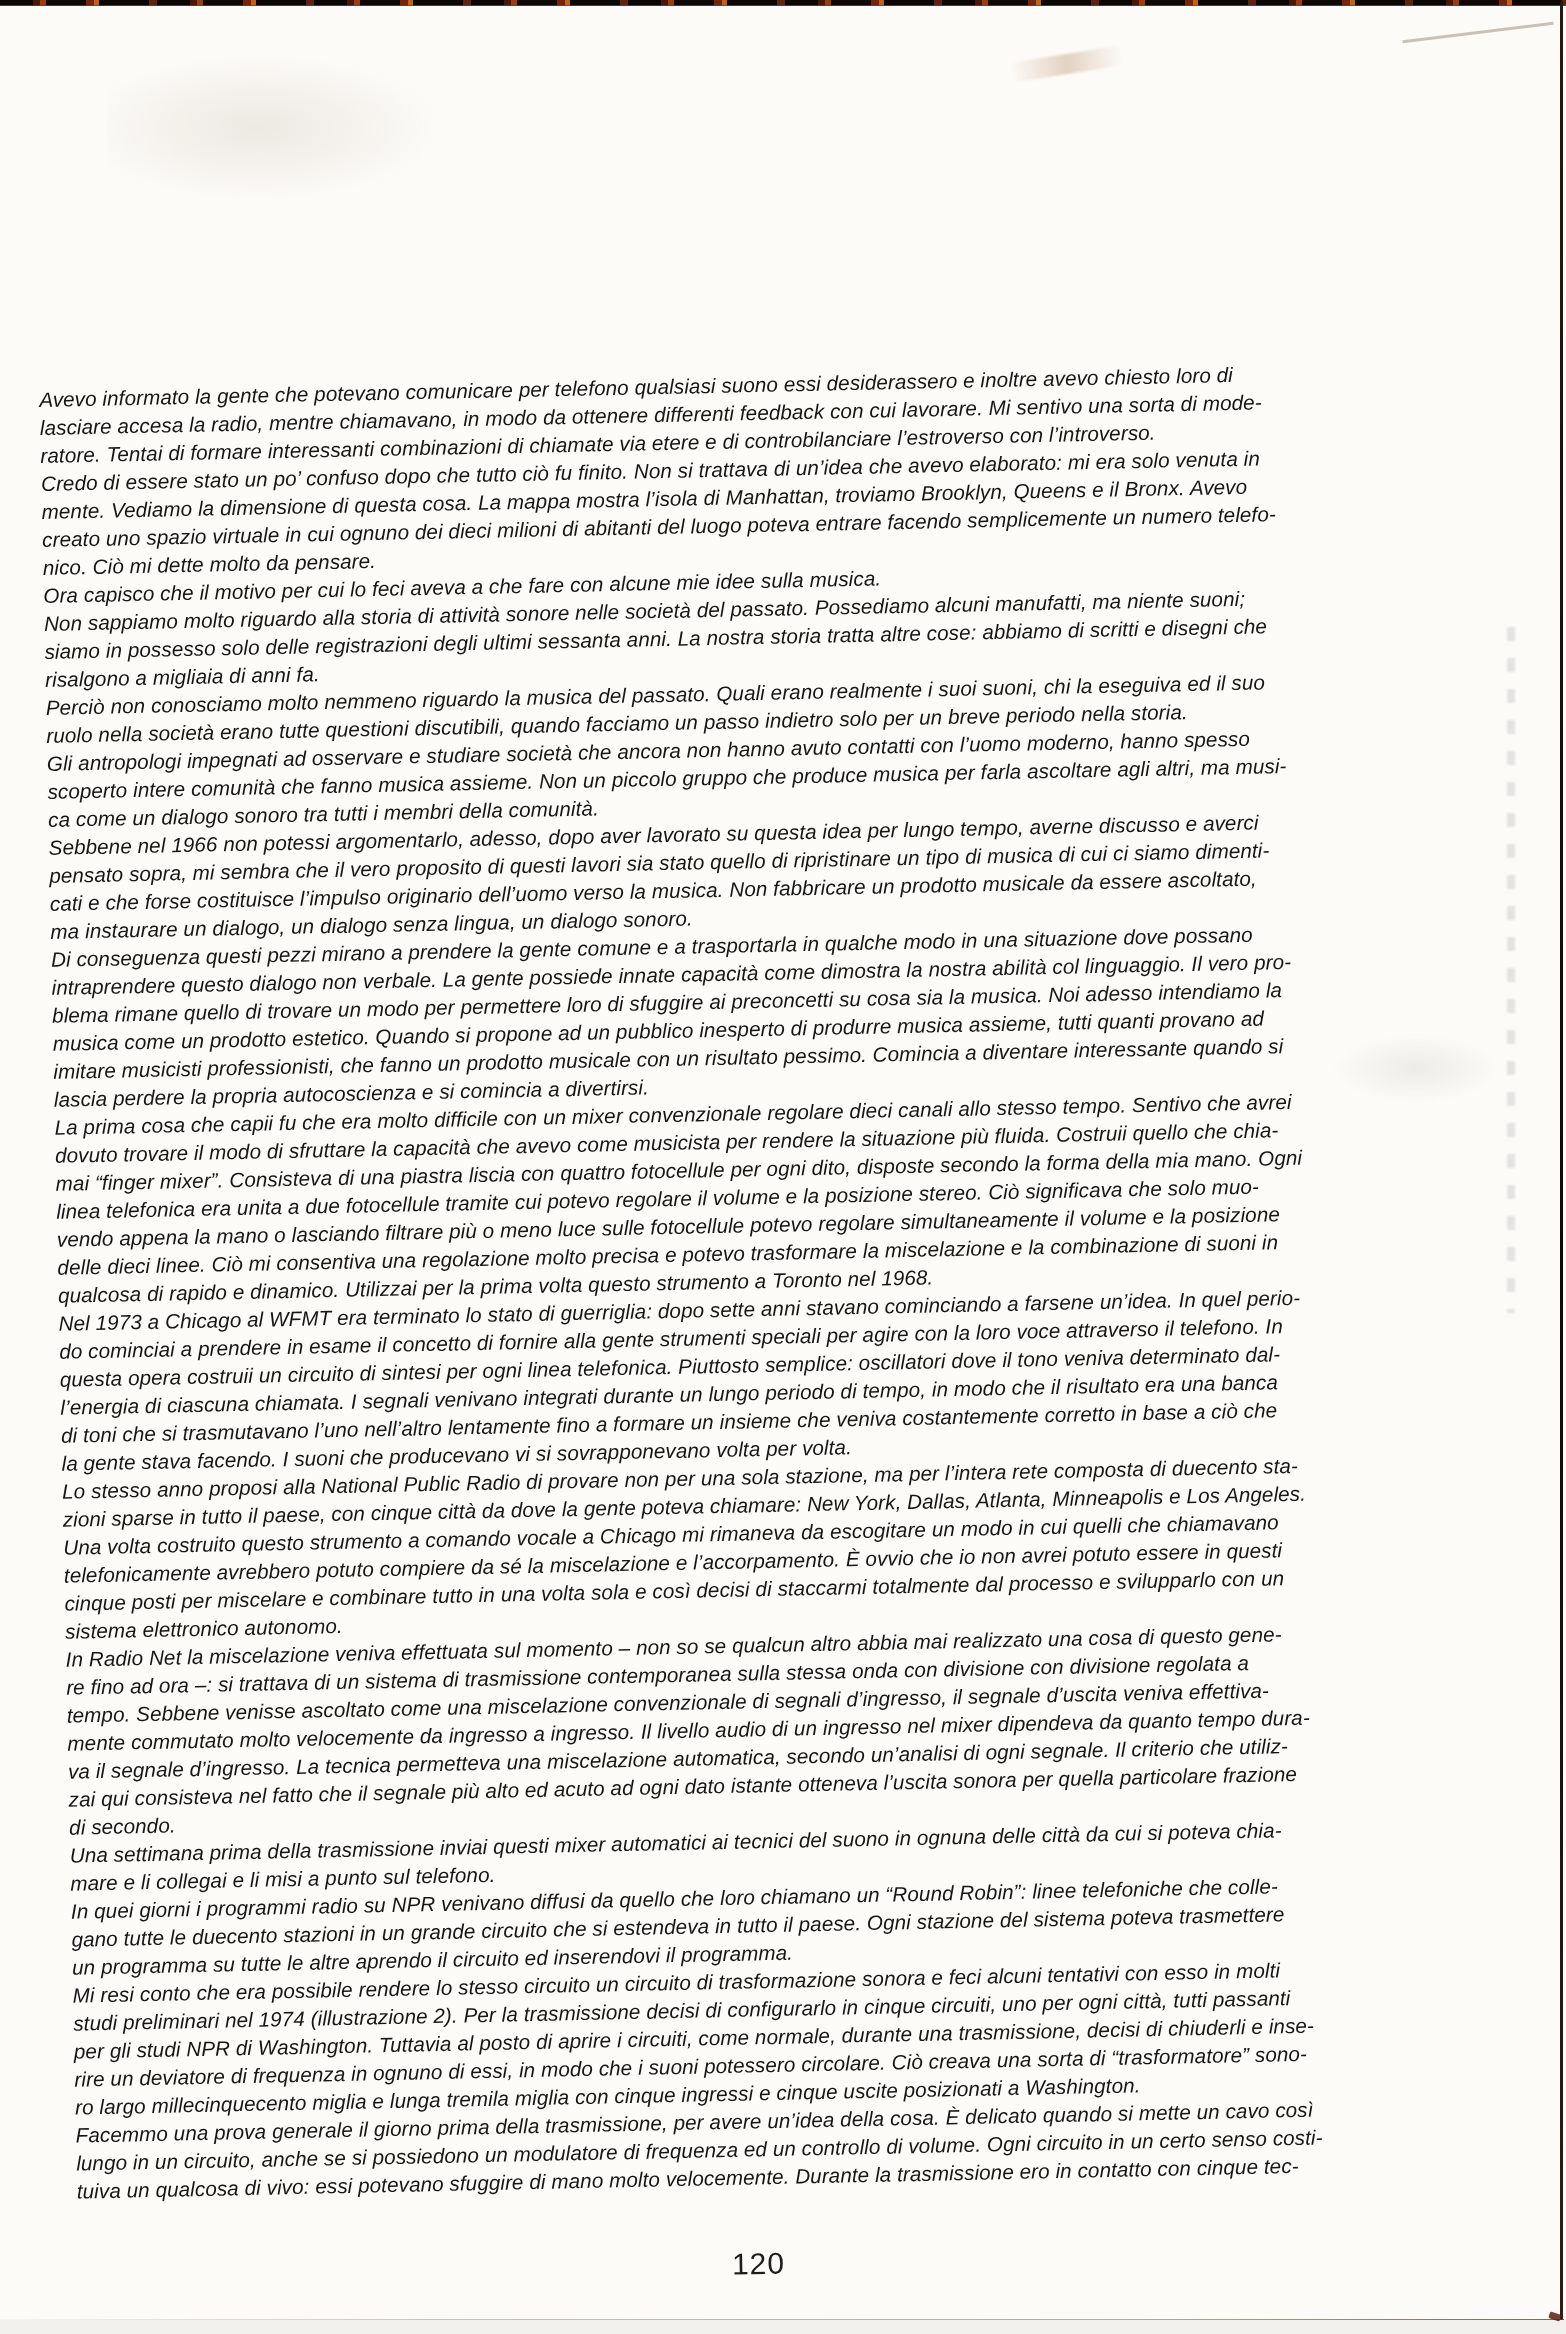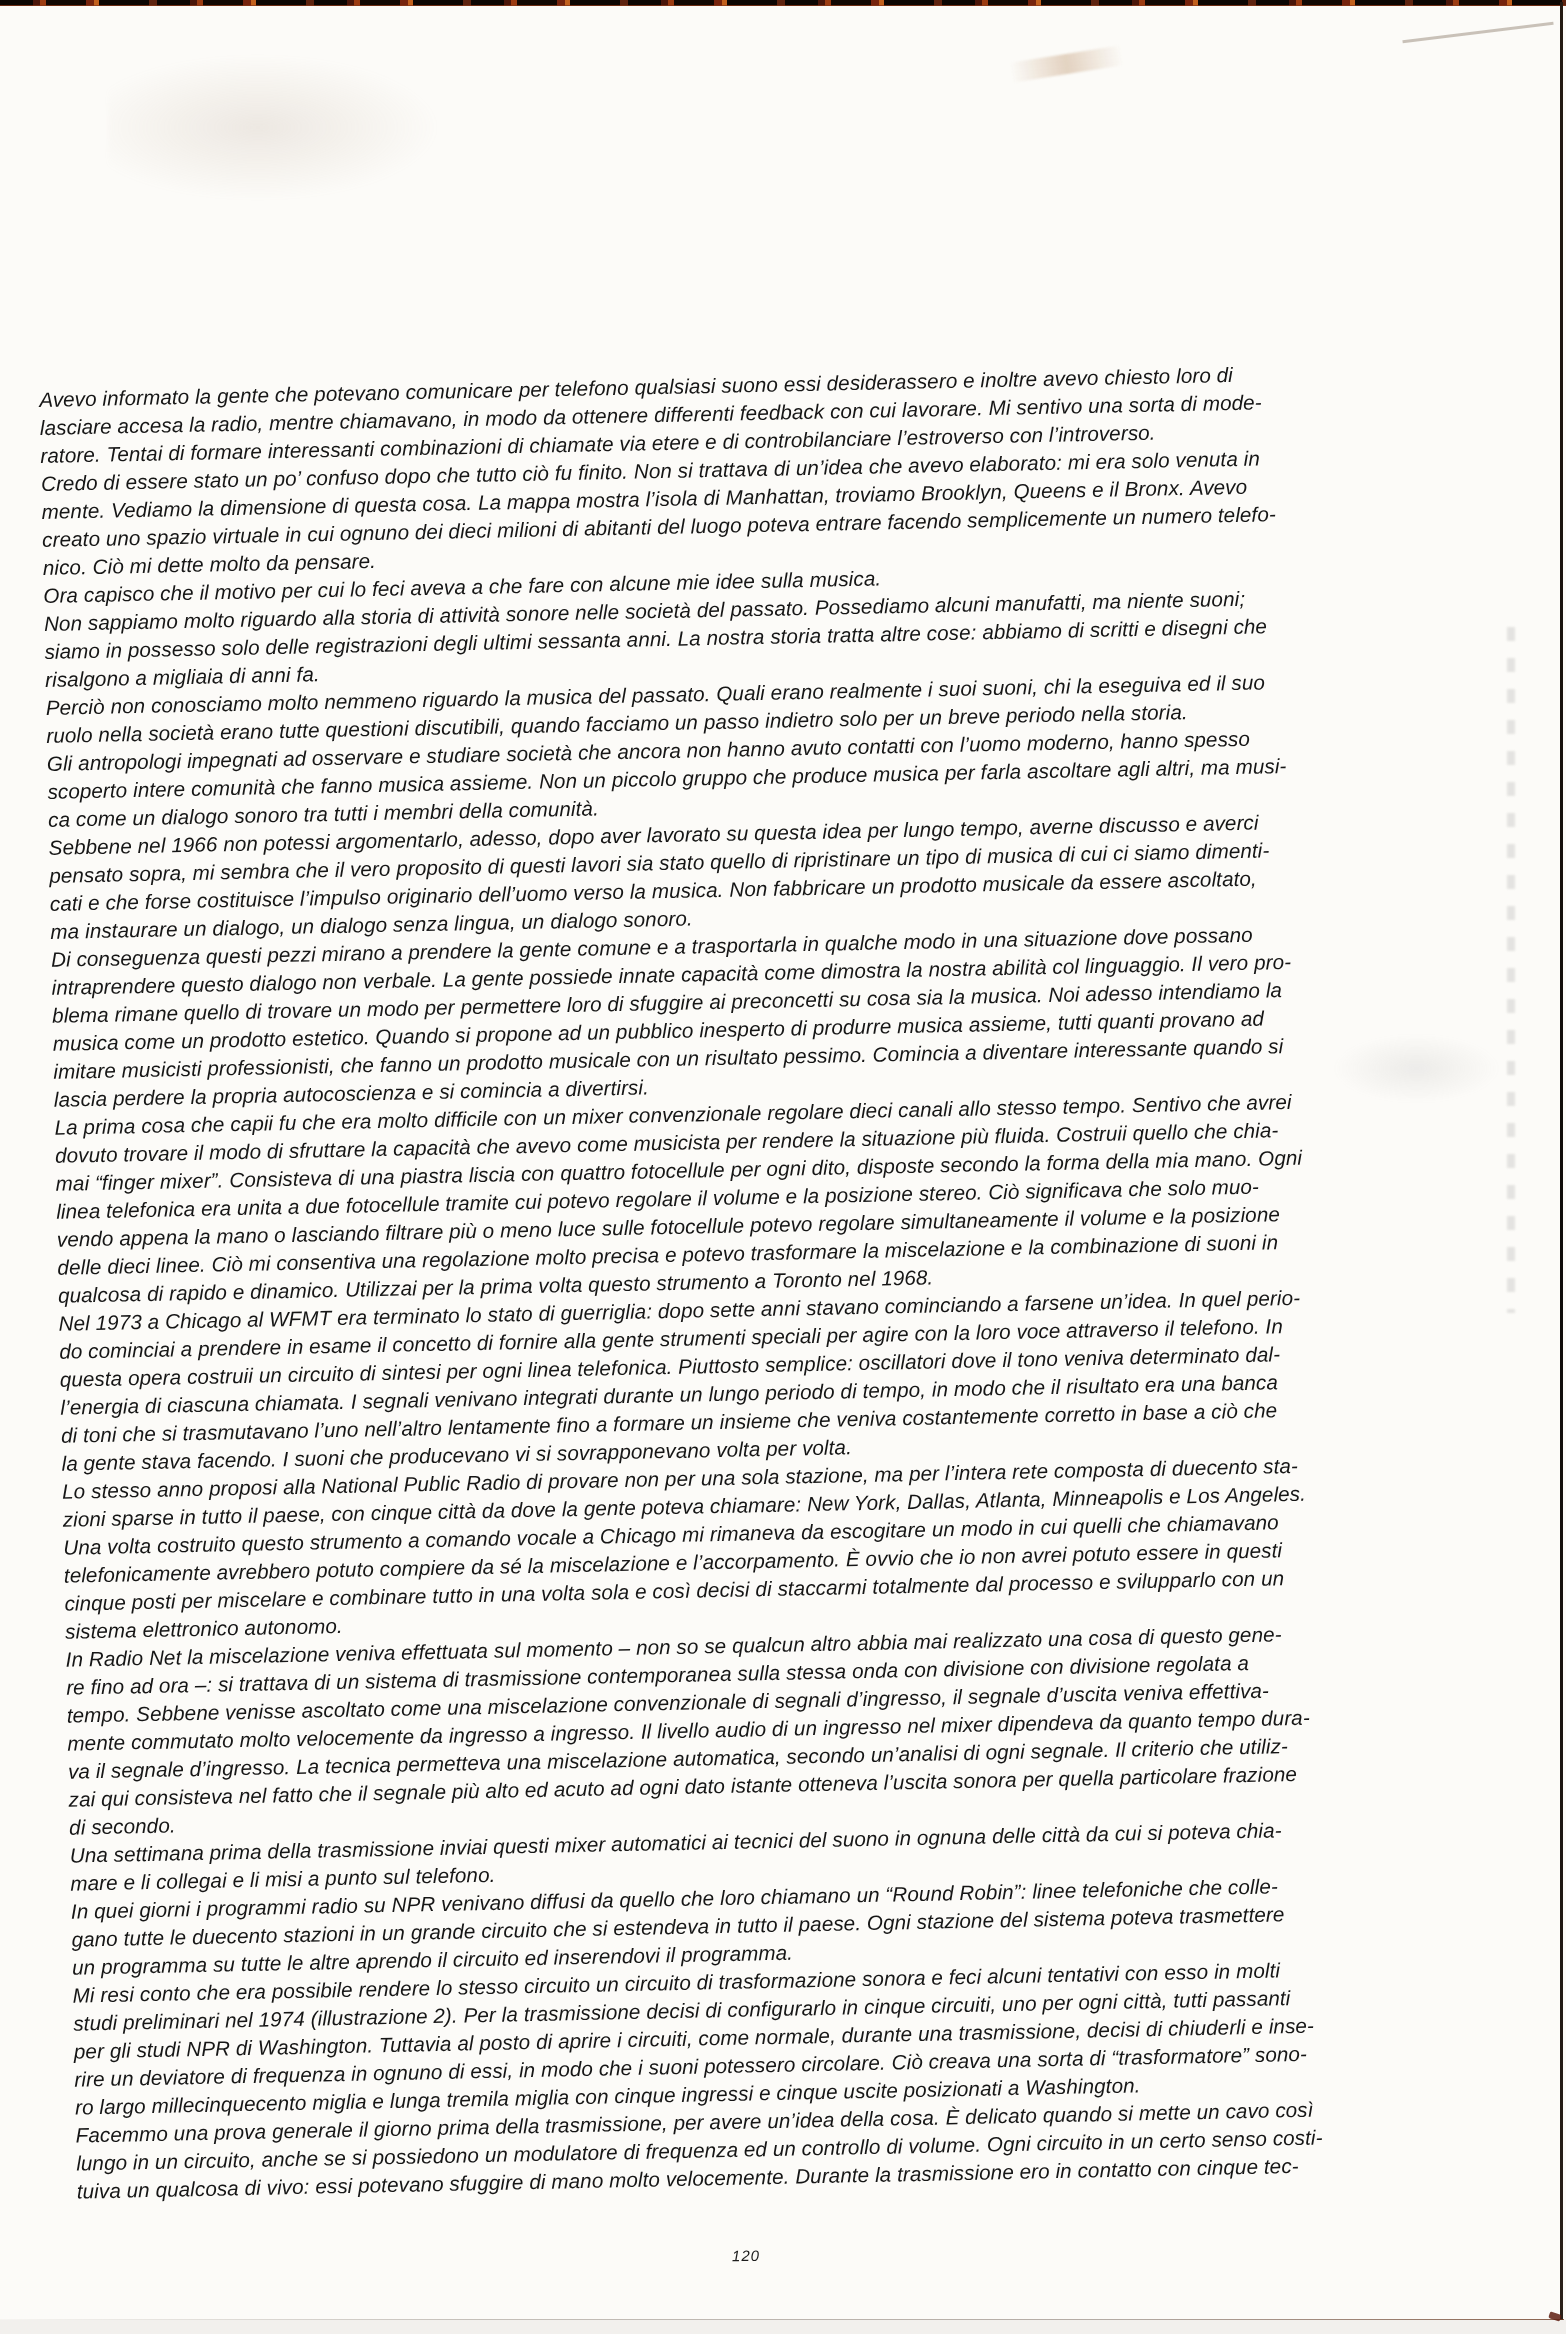--- a/index.html
+++ b/index.html
@@ -64,21 +64,21 @@
     font-style: italic;
     font-size: 20.6px;
     line-height: 28px;
     letter-spacing: 0.1px;
     color: #161616;
     white-space: nowrap;
   }
   .line { height: 28px; }
   .page-number {
     position: absolute; left: 732px; top: 2247px;
-    font-size: 15px; font-style: italic; color: #1d1d1d;
+    font-size: 30px; color: #1d1d1d;
     transform: rotate(-1deg);
     letter-spacing: 1px;
   }
 </style>
 </head>
 <body>
 
 <div class="scan">
   <div class="edge-top"></div>
   <div class="edge-right"></div>

